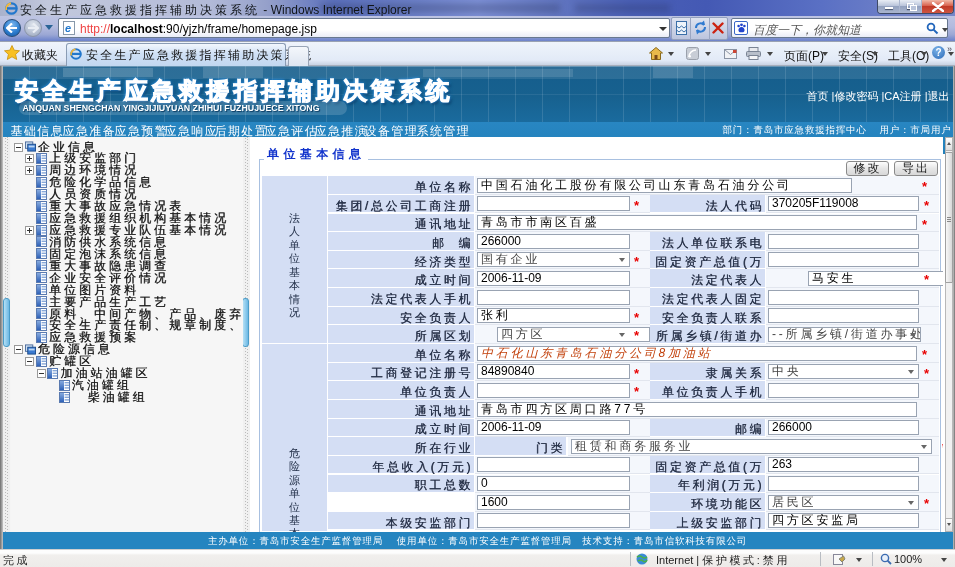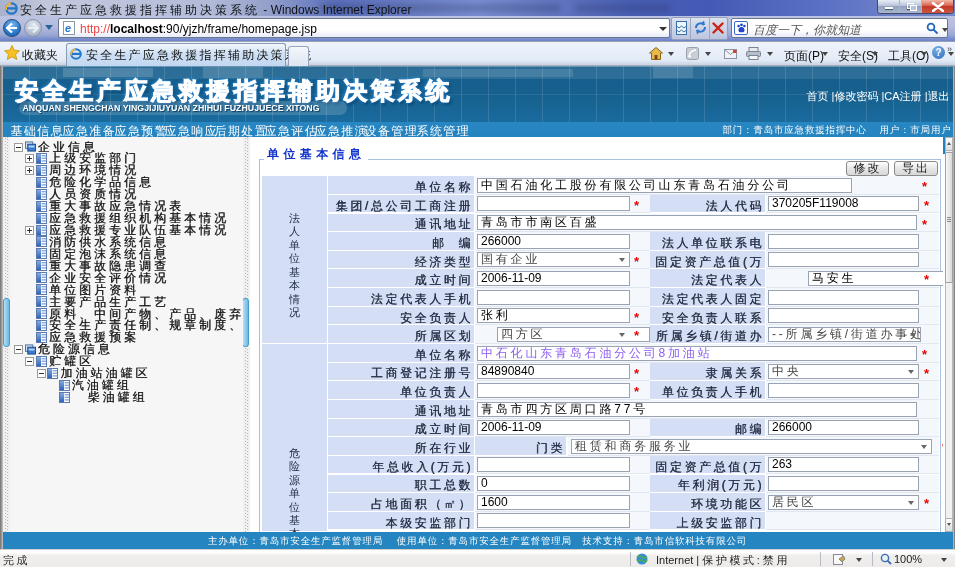--- a/index.html
+++ b/index.html
@@ -601,21 +601,21 @@
       <div class="ffield" style="left:225px;top:188.4px;width:175px;height:18.6px;"></div>
       <div class="sel" style="left:227px;top:189.9px;width:153px;letter-spacing:2.8px;margin-left:20px;">四方区</div>
       <div class="sarr" style="left:369.0px;top:195.9px;"></div>
       <div class="req" style="left:384px;top:191.4px;">*</div>
       <div class="flabel" style="left:400px;top:188.4px;width:116px;height:18.6px;padding:2.8px 1px 0 0;">所属乡镇/街道办事处</div>
       <div class="ffield" style="left:516px;top:188.4px;width:173px;height:18.6px;"></div>
       <div class="sel" style="left:518px;top:189.9px;width:153px;letter-spacing:2.8px;">--所属乡镇/街道办事处--</div>
       <div class="sarr" style="left:660.0px;top:195.9px;"></div>
       <div class="flabel" style="left:78px;top:207.0px;width:147px;height:18.6px;padding:2.8px 1px 0 0;">单位名称</div>
       <div class="ffield" style="left:225px;top:207.0px;width:464px;height:18.6px;"></div>
-      <div class="inp" style="left:227px;top:208.5px;width:440px;color:#8b5cf6;letter-spacing:2.8px;">中石化山东青岛石油分公司8加油站</div>
+      <div class="inp" style="left:227px;top:208.5px;width:440px;color:#c2410c;letter-spacing:2.8px;font-style:italic;">中石化山东青岛石油分公司8加油站</div>
       <div class="req" style="left:672px;top:210.0px;">*</div>
       <div class="flabel" style="left:78px;top:225.7px;width:147px;height:18.6px;padding:2.8px 1px 0 0;">工商登记注册号</div>
       <div class="ffield" style="left:225px;top:225.7px;width:175px;height:18.6px;"></div>
       <div class="inp" style="left:227px;top:227.2px;width:153px;color:#000;">84890840</div>
       <div class="req" style="left:384px;top:228.7px;">*</div>
       <div class="flabel" style="left:400px;top:225.7px;width:116px;height:18.6px;padding:2.8px 1px 0 0;">隶属关系</div>
       <div class="ffield" style="left:516px;top:225.7px;width:173px;height:18.6px;"></div>
       <div class="sel" style="left:518px;top:227.2px;width:151px;letter-spacing:2.8px;">中央</div>
       <div class="sarr" style="left:658.0px;top:233.2px;"></div>
       <div class="req" style="left:674px;top:228.7px;">*</div>
@@ -646,33 +646,33 @@
       <div class="inp" style="left:227px;top:320.4px;width:153px;color:#000;"></div>
       <div class="flabel" style="left:400px;top:318.9px;width:116px;height:18.6px;padding:2.8px 1px 0 0;">固定资产总值(万元)</div>
       <div class="ffield" style="left:516px;top:318.9px;width:173px;height:18.6px;"></div>
       <div class="inp" style="left:518px;top:320.4px;width:151px;color:#000;">263</div>
       <div class="flabel" style="left:78px;top:337.6px;width:147px;height:18.6px;padding:2.8px 1px 0 0;">职工总数</div>
       <div class="ffield" style="left:225px;top:337.6px;width:175px;height:18.6px;"></div>
       <div class="inp" style="left:227px;top:339.1px;width:153px;color:#000;">0</div>
       <div class="flabel" style="left:400px;top:337.6px;width:116px;height:18.6px;padding:2.8px 1px 0 0;">年利润(万元)</div>
       <div class="ffield" style="left:516px;top:337.6px;width:173px;height:18.6px;"></div>
       <div class="inp" style="left:518px;top:339.1px;width:151px;color:#000;"></div>
-      <div class="flabel" style="left:78px;top:356.2px;width:147px;height:18.6px;padding:2.8px 1px 0 0;">占地面积（㎡）</div>
       <div class="ffield" style="left:225px;top:356.2px;width:175px;height:18.6px;"></div>
       <div class="inp" style="left:227px;top:357.7px;width:153px;color:#000;">1600</div>
       <div class="flabel" style="left:400px;top:356.2px;width:116px;height:18.6px;padding:2.8px 1px 0 0;">环境功能区</div>
       <div class="ffield" style="left:516px;top:356.2px;width:173px;height:18.6px;"></div>
       <div class="sel" style="left:518px;top:357.7px;width:151px;letter-spacing:2.8px;">居民区</div>
       <div class="sarr" style="left:658.0px;top:363.7px;"></div>
       <div class="req" style="left:674px;top:359.2px;">*</div>
       <div class="flabel" style="left:78px;top:374.9px;width:147px;height:18.6px;padding:2.8px 1px 0 0;">本级安监部门</div>
       <div class="ffield" style="left:225px;top:374.9px;width:175px;height:18.6px;"></div>
       <div class="inp" style="left:227px;top:376.4px;width:153px;color:#000;"></div>
       <div class="flabel" style="left:400px;top:374.9px;width:116px;height:18.6px;padding:2.8px 1px 0 0;">上级安监部门</div>
       <div class="ffield" style="left:516px;top:374.9px;width:173px;height:18.6px;"></div>
+      <div class="inp" style="left:518px;top:376.4px;width:151px;color:#000;letter-spacing:2.8px;">四方区安监局</div>
     </div>
 <div class="ab" id="scrollbar"></div>
 <div class="ab" style="left:942.5px;top:71px;width:7.5px;height:14px;background:linear-gradient(#fdfdfd,#dedede);border:1px solid #b0b0b0;"></div>
 <div class="ab" style="left:944.3px;top:76px;width:0;height:0;border-left:2px solid transparent;border-right:2px solid transparent;border-bottom:3.5px solid #555;"></div>
 <div class="ab" style="left:942.5px;top:86px;width:7.5px;height:131px;background:linear-gradient(90deg,#f8f8f8,#d8d8d8);border:1px solid #a0a0a0;border-radius:1px;"></div>
 <div class="ab" style="left:944.2px;top:151px;width:4px;height:1px;background:#888;box-shadow:0 2px 0 #888,0 4px 0 #888;"></div>
 <div class="ab" style="left:942.5px;top:452px;width:7.5px;height:14px;background:linear-gradient(#fdfdfd,#dedede);border:1px solid #b0b0b0;"></div>
 <div class="ab" style="left:944.3px;top:457px;width:0;height:0;border-left:2px solid transparent;border-right:2px solid transparent;border-top:3.5px solid #555;"></div>
 <div class="ab" id="pgfooter">主办单位：青岛市安全生产监督管理局&nbsp;&nbsp;&nbsp;&nbsp;使用单位：青岛市安全生产监督管理局&nbsp;&nbsp;&nbsp;技术支持：青岛市信软科技有限公司</div>
 </div>

